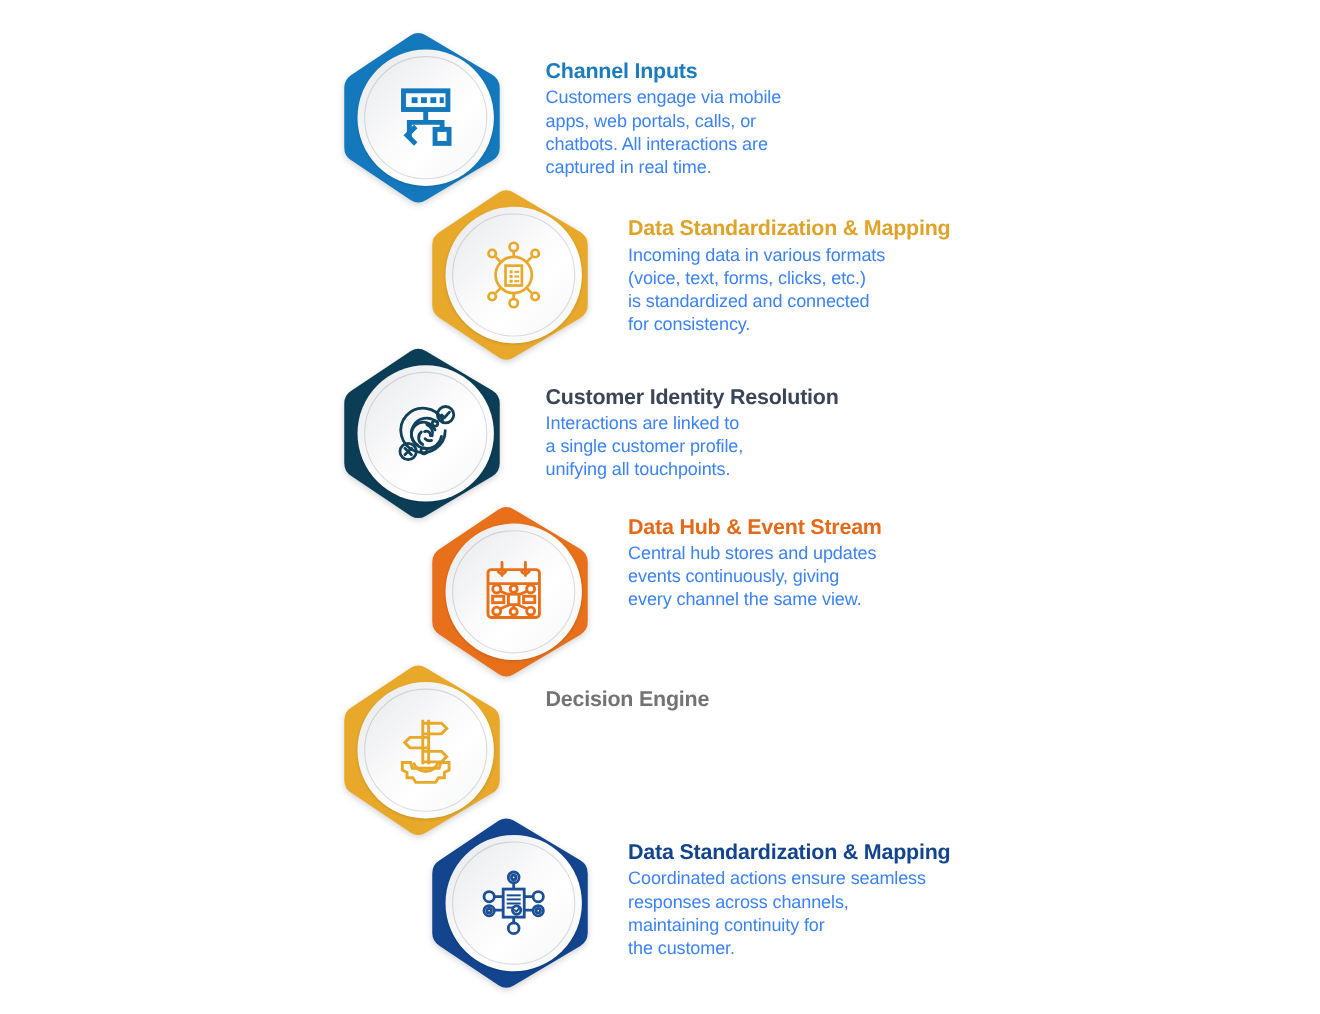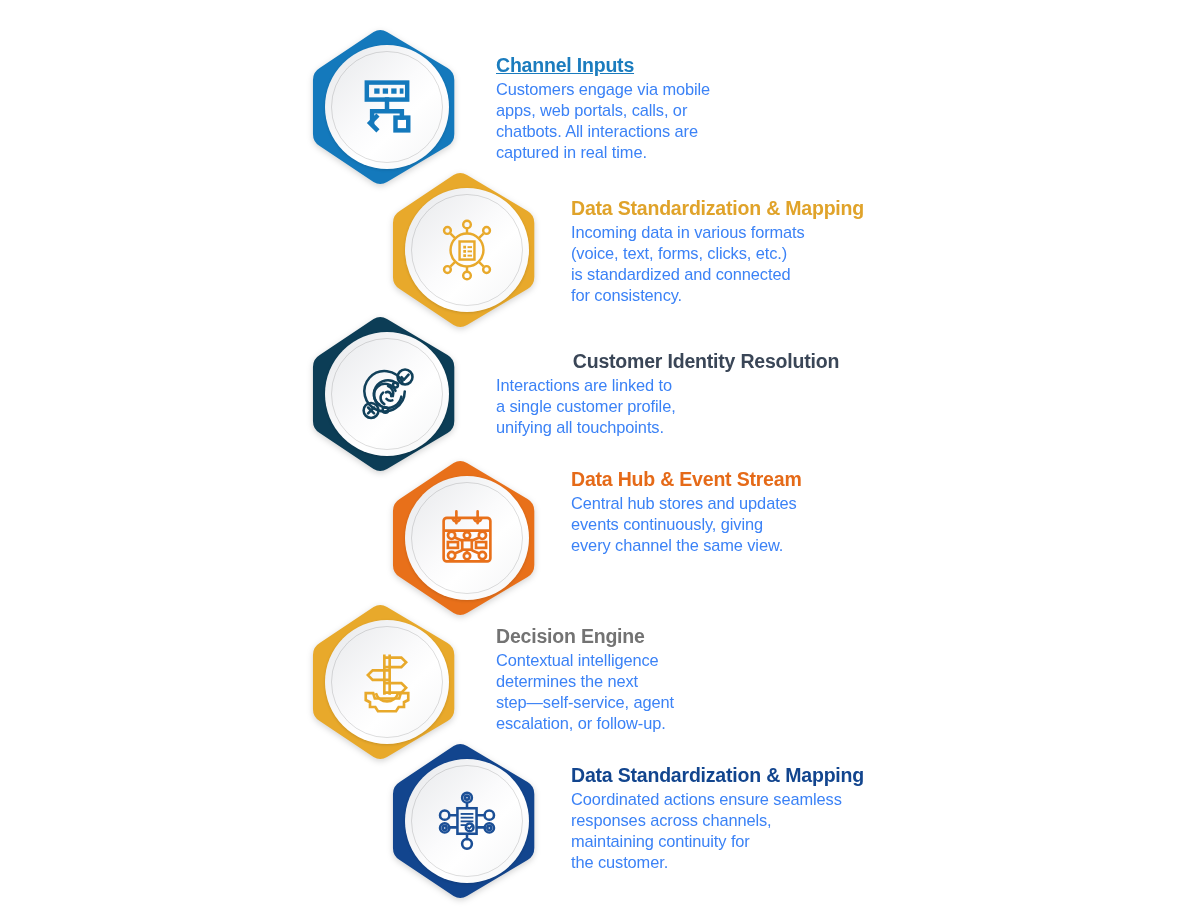--- a/index.html
+++ b/index.html
@@ -110,21 +110,21 @@
         <div class="disc">
           <div class="disc-ring"></div>
           <div class="icon" style="color: rgb(20, 121, 188);">
             <svg viewBox="0 0 64 64">
               <use href="#ic-network-server-branch-icon"></use>
             </svg>
           </div>
         </div>
       </div>
       <div class="copy" style="left: 496px; top: 54px;">
-        <h2 class="step-title" style="color: rgb(27, 124, 190); text-decoration: underline;">Channel Inputs</h2>
+        <h2 class="step-title" style="color: rgb(27, 124, 190);">Channel Inputs</h2>
         <p class="step-desc">Customers engage via mobile
 apps, web portals, calls, or
 chatbots. All interactions are
 captured in real time.</p>
       </div>
     </div>
     <div class="step">
       <div class="hex-wrap" style="left: 392px; top: 170px;">
         <div class="hex">
           <svg viewBox="-3 0 156 160" preserveAspectRatio="none">
@@ -158,21 +158,21 @@
         <div class="disc">
           <div class="disc-ring"></div>
           <div class="icon" style="color: rgb(17, 64, 90);">
             <svg viewBox="0 0 64 64">
               <use href="#ic-fingerprint-identity-icon"></use>
             </svg>
           </div>
         </div>
       </div>
       <div class="copy" style="left: 496px; top: 350px;">
-        <h2 class="step-title" style="color: rgb(58, 70, 87); text-align: center;">Customer Identity Resolution</h2>
+        <h2 class="step-title" style="color: rgb(58, 70, 87);">Customer Identity Resolution</h2>
         <p class="step-desc">Interactions are linked to
 a single customer profile,
 unifying all touchpoints.</p>
       </div>
     </div>
     <div class="step">
       <div class="hex-wrap" style="left: 392px; top: 458px;">
         <div class="hex">
           <svg viewBox="-3 0 156 160" preserveAspectRatio="none">
             <path d="M75 5 L138 41 Q145 45 145 53 L145 107 Q145 115 138 119 L75 155 Q68 159 61 155 L5 119 Q-2 115 -2 107 L-2 53 Q-2 45 5 41 L61 5 Q68 1 75 5 Z" fill="#e8701a"></path>
@@ -205,24 +205,20 @@
           <div class="disc-ring"></div>
           <div class="icon" style="color: rgb(232, 169, 43);">
             <svg viewBox="0 0 64 64">
               <use href="#ic-signpost-gear-icon"></use>
             </svg>
           </div>
         </div>
       </div>
       <div class="copy" style="left: 496px; top: 625px;">
         <h2 class="step-title" style="color: #737373;">Decision Engine</h2>
-        <p class="step-desc">Contextual intelligence
-determines the next
-step—self-service, agent
-escalation, or follow-up.</p>
       </div>
     </div>
     <div class="step">
       <div class="hex-wrap" style="left: 392px; top: 741px;">
         <div class="hex">
           <svg viewBox="-3 0 156 160" preserveAspectRatio="none">
             <path d="M75 5 L138 41 Q145 45 145 53 L145 107 Q145 115 138 119 L75 155 Q68 159 61 155 L5 119 Q-2 115 -2 107 L-2 53 Q-2 45 5 41 L61 5 Q68 1 75 5 Z" fill="#12458e"></path>
           </svg>
         </div>
         <div class="disc">

